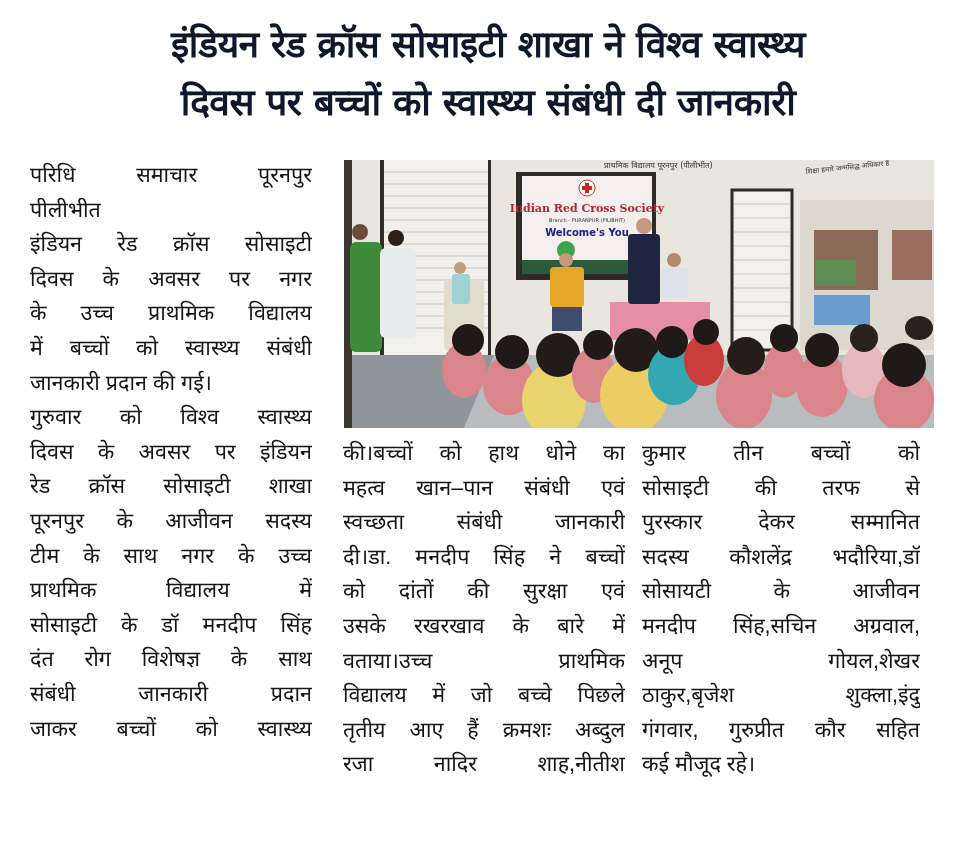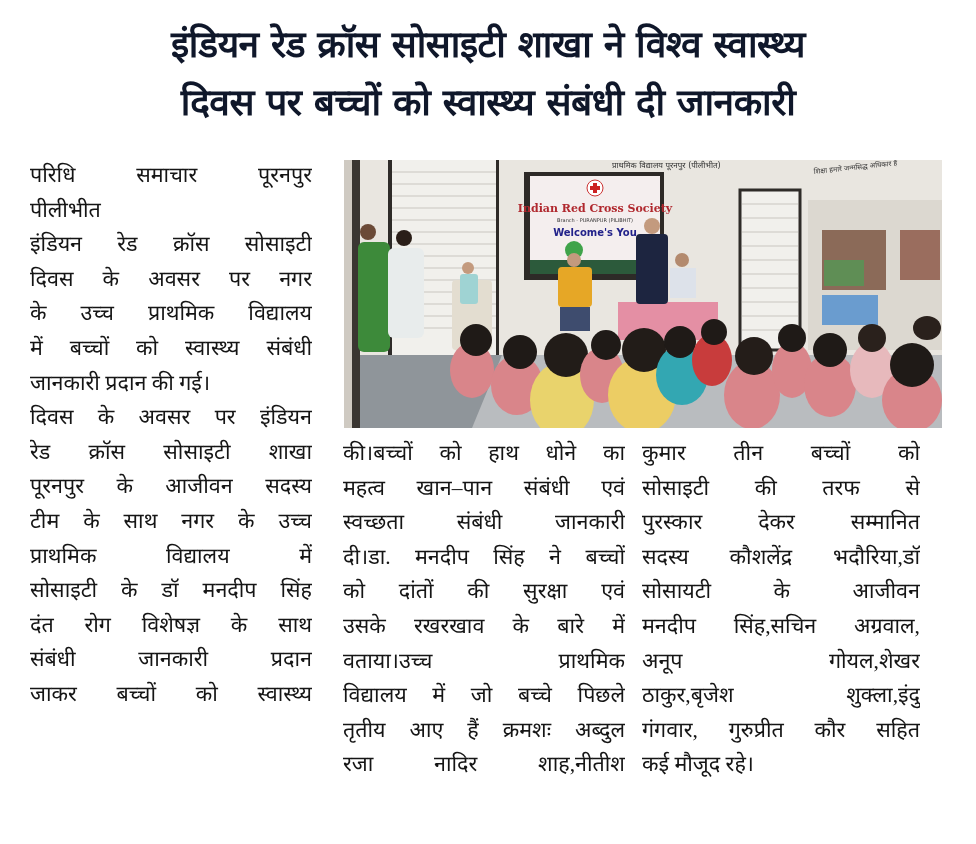--- a/index.html
+++ b/index.html
@@ -2,47 +2,48 @@
 <html><head>
 <meta charset="utf-8">
 <style>
   html, body { margin:0; padding:0; background:#ffffff; }
   body { width:976px; height:844px; position:relative; overflow:hidden;
          font-family: "DejaVu Sans", sans-serif; color:#111; }
   .headline { position:absolute; left:0; width:976px; text-align:center;
               font-family:"DejaVu Sans", sans-serif; font-weight:bold;
               font-size:37px; line-height:58px; color:#0f172a; letter-spacing:-0.5px; }
   .headline .line { display:block; white-space:nowrap; }
-  .col { position:absolute; font-family:Liberation Serif, serif; font-size:21.5px; color:#151515; }
+  .col { position:absolute; font-family:Liberation Sans, sans-serif; font-size:21.5px; color:#151515; }
   .col .ln { display:block; height:34.6px; line-height:34.6px; white-space:nowrap;
              text-align:justify; text-align-last:justify; overflow:hidden; }
   .col .ln.last { text-align-last:left; }
   #col-left { left:30px; top:158px; width:282px; }
   #col-mid { left:343px; top:436px; width:282px; }
   #col-right { left:642px; top:436px; width:278px; }
   .photo { position:absolute; left:344px; top:160px; width:590px; height:268px;
-           overflow:hidden; background:#cfcac2;padding-left:8px; }
+           overflow:hidden; background:#cfcac2; }
   .photo svg { display:block; }
 </style>
 </head>
 <body>
 
 <div class="headline" style="top:16px;">
   <span class="line">इंडियन रेड क्रॉस सोसाइटी शाखा ने विश्व स्वास्थ्य</span>
   <span class="line">दिवस पर बच्चों को स्वास्थ्य संबंधी दी जानकारी</span>
 </div>
 
 <div class="col" id="col-left">
   <span class="ln">परिधि समाचार पूरनपुर</span>
   <span class="ln last">पीलीभीत</span>
   <span class="ln">इंडियन रेड क्रॉस सोसाइटी</span>
   <span class="ln">दिवस के अवसर पर नगर</span>
   <span class="ln">के उच्च प्राथमिक विद्यालय</span>
   <span class="ln">में बच्चों को स्वास्थ्य संबंधी</span>
   <span class="ln last">जानकारी प्रदान की गई।</span>
+  <span class="ln">गुरुवार को विश्व स्वास्थ्य</span>
   <span class="ln">दिवस के अवसर पर इंडियन</span>
   <span class="ln">रेड क्रॉस सोसाइटी शाखा</span>
   <span class="ln">पूरनपुर के आजीवन सदस्य</span>
   <span class="ln">टीम के साथ नगर के उच्च</span>
   <span class="ln">प्राथमिक विद्यालय में</span>
   <span class="ln">सोसाइटी के डॉ मनदीप सिंह</span>
   <span class="ln">दंत रोग विशेषज्ञ के साथ</span>
   <span class="ln">संबंधी जानकारी प्रदान</span>
   <span class="ln">जाकर बच्चों को स्वास्थ्य</span>
 </div>

